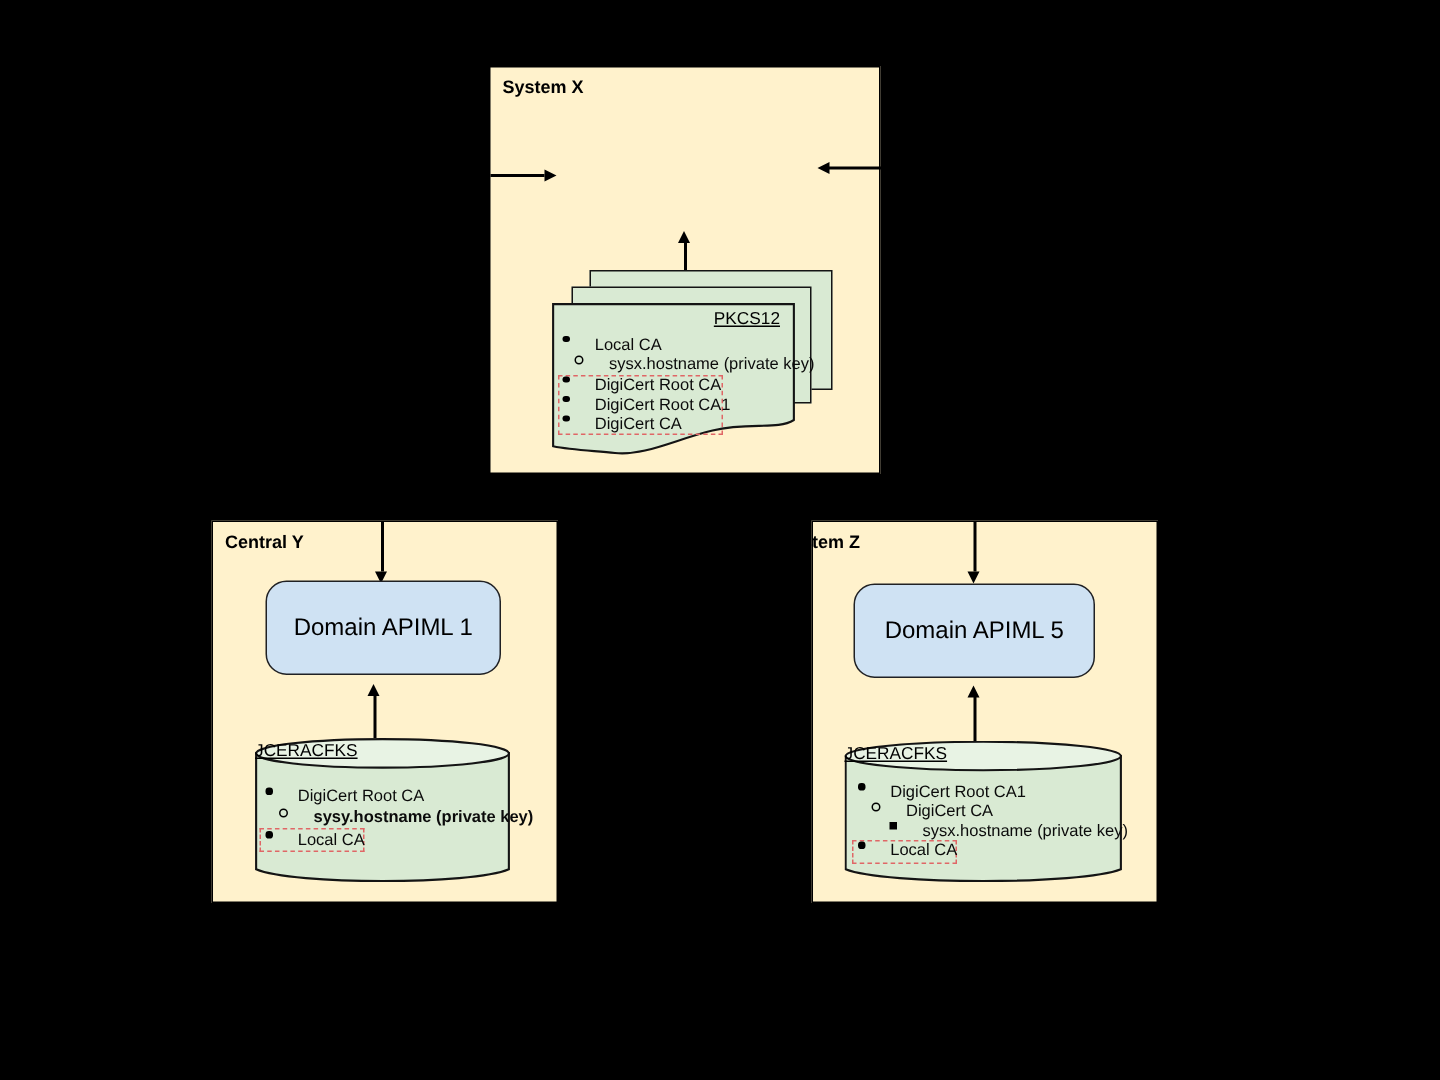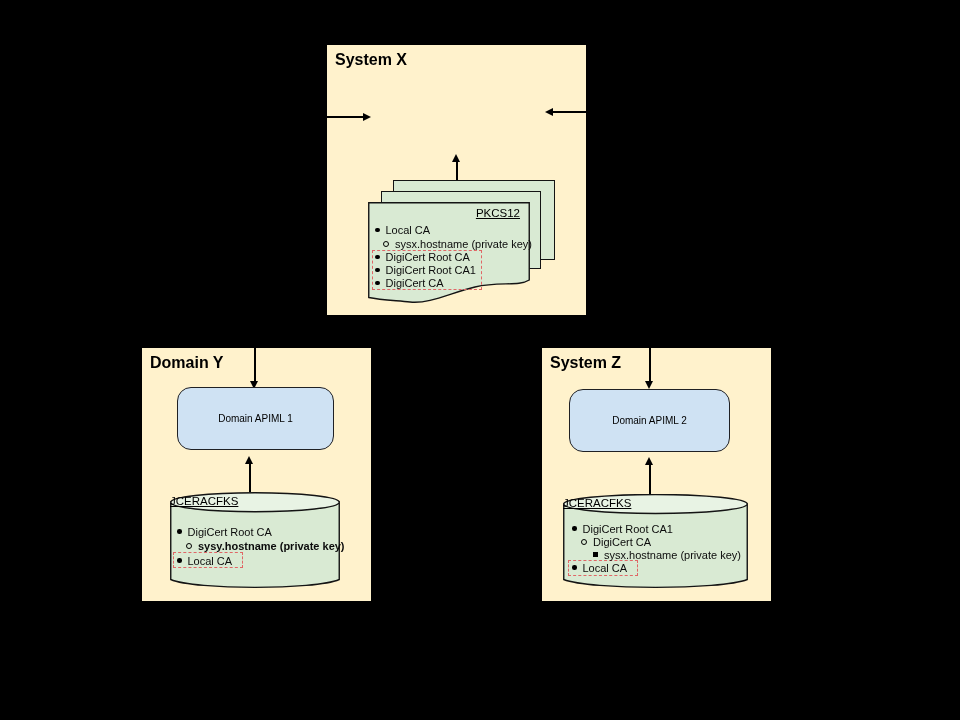--- a/index.html
+++ b/index.html
@@ -1,36 +1,36 @@
 <!DOCTYPE html>
 <html><head>
 <meta charset="utf-8">
 <style>
   html,body { margin:0; padding:0; background:#000; }
   .stage {
     position:relative; width:960px; height:720px; background:#000000;
     font-family:"Liberation Sans", sans-serif; color:#111; overflow:hidden;
   }
   .panel { position:absolute; background:#fff2cc; border:1px solid #000; box-sizing:border-box; }
-  .panel-title { position:absolute; font-size:16px; font-weight:bold; color:#000; white-space:nowrap;text-align:center; }
+  .panel-title { position:absolute; font-size:12px; font-weight:bold; color:#000; white-space:nowrap;text-align:center; }
   .node {
     position:absolute; background:#cfe2f3; border:1.5px solid #202124; border-radius:14px;
     display:flex; align-items:center; justify-content:center; box-sizing:border-box;
     color:#000; text-align:center;
   }
   .node-lg { font-size:15px; }
-  .node-md { font-size:10px; }
+  .node-md { font-size:16px; }
   .page { position:absolute; background:#d9ead3; border:1px solid #141414; box-sizing:border-box; }
   .docsvg, .cylsvg { position:absolute; display:block; }
   .store-content { position:absolute; font-size:11px; color:#0b0b0b; }
   .store-title {
     position:absolute; font-size:11.5px; text-decoration:underline; color:#000; white-space:nowrap;
   }
   .store-title-center { left:0; text-align:left; }
-  .cert-line { position:absolute; height:13px; display:flex; align-items:center; white-space:nowrap; }
+  .cert-line { position:absolute; height:13px; display:flex; white-space:nowrap;gap:11px; }
   .bullet { display:inline-block; flex:0 0 auto; margin-right:6px; }
   .b-dot   { width:4.5px; height:4.5px; background:#000; border-radius:50%; }
   .b-ring  { width:4px;  height:4px;  border:1.2px solid #000; border-radius:50%; background:transparent; }
   .b-square{ width:5px;  height:5px;  background:#000; }
   .hl { position:absolute; border:1.5px dashed #e06666; box-sizing:border-box; }
   .shaft-h { position:absolute; height:1.5px; background:#000; }
   .shaft-v { position:absolute; width:1.5px; background:#000; }
   .head { position:absolute; width:0; height:0; }
   .head-right { border-top:4.5px solid transparent; border-bottom:4.5px solid transparent; border-left:8px solid #000; }
   .head-left  { border-top:4.5px solid transparent; border-bottom:4.5px solid transparent; border-right:8px solid #000; }
@@ -80,21 +80,21 @@
       <span class="bullet b-dot"></span>
       <span>DigiCert Root CA1</span>
     </div>
     <div class="cert-line" style="left:7px; top:74.5px;">
       <span class="bullet b-dot"></span>
       <span>DigiCert CA</span>
     </div>
   </div>
 
   <div class="panel" style="left:141px; top:347px; width:231px; height:255px;"></div>
-  <div class="panel-title" style="left:150px; top:354px;">Domain Y</div>
+  <div class="panel-title" style="left:150px; top:354px;">Central Y</div>
 
   <div class="shaft-v" style="left:254.25px; top:348px; height:33px;"></div>
   <div class="head head-down" style="left:250px; top:381px;"></div>
 
   <div class="node node-md" style="left:177px; top:387px; width:157px; height:63px;">
     <span>Domain APIML 1</span>
   </div>
 
   <div class="shaft-v" style="left:249.25px; top:463px; height:29px;"></div>
   <div class="head head-up" style="left:245px; top:456px;"></div>
@@ -114,27 +114,27 @@
       <span class="bullet b-ring"></span>
       <span>sysy.hostname (private key)</span>
     </div>
     <div class="cert-line" style="left:7px; top:62px;">
       <span class="bullet b-dot"></span>
       <span>Local CA</span>
     </div>
   </div>
 
   <div class="panel" style="left:541px; top:347px; width:231px; height:255px;"></div>
-  <div class="panel-title" style="left:550px; top:354px;">System Z</div>
+  <div class="panel-title" style="left:520px; top:354px;">System Z</div>
 
   <div class="shaft-v" style="left:649.25px; top:348px; height:33px;"></div>
   <div class="head head-down" style="left:645px; top:381px;"></div>
 
   <div class="node node-md" style="left:569px; top:389px; width:161px; height:63px;">
-    <span>Domain APIML 2</span>
+    <span>Domain APIML 5</span>
   </div>
 
   <div class="shaft-v" style="left:649.25px; top:464px; height:30px;"></div>
   <div class="head head-up" style="left:645px; top:457px;"></div>
 
   <svg class="cylsvg" style="left:563px; top:494px;" width="185" height="98" viewBox="0 0 185 98">
     <path d="M0.75,10 V85.5 C27,96 158,96 184.25,85.5 V10 Z" fill="#d9ead3" stroke="#141414" stroke-width="1.4"></path>
     <ellipse cx="92.5" cy="10" rx="91.75" ry="9.5" fill="#e8f3e4" stroke="#141414" stroke-width="1.4"></ellipse>
   </svg>
   <div class="store-content" style="left:563px; top:494px; width:185px; height:98px;">

